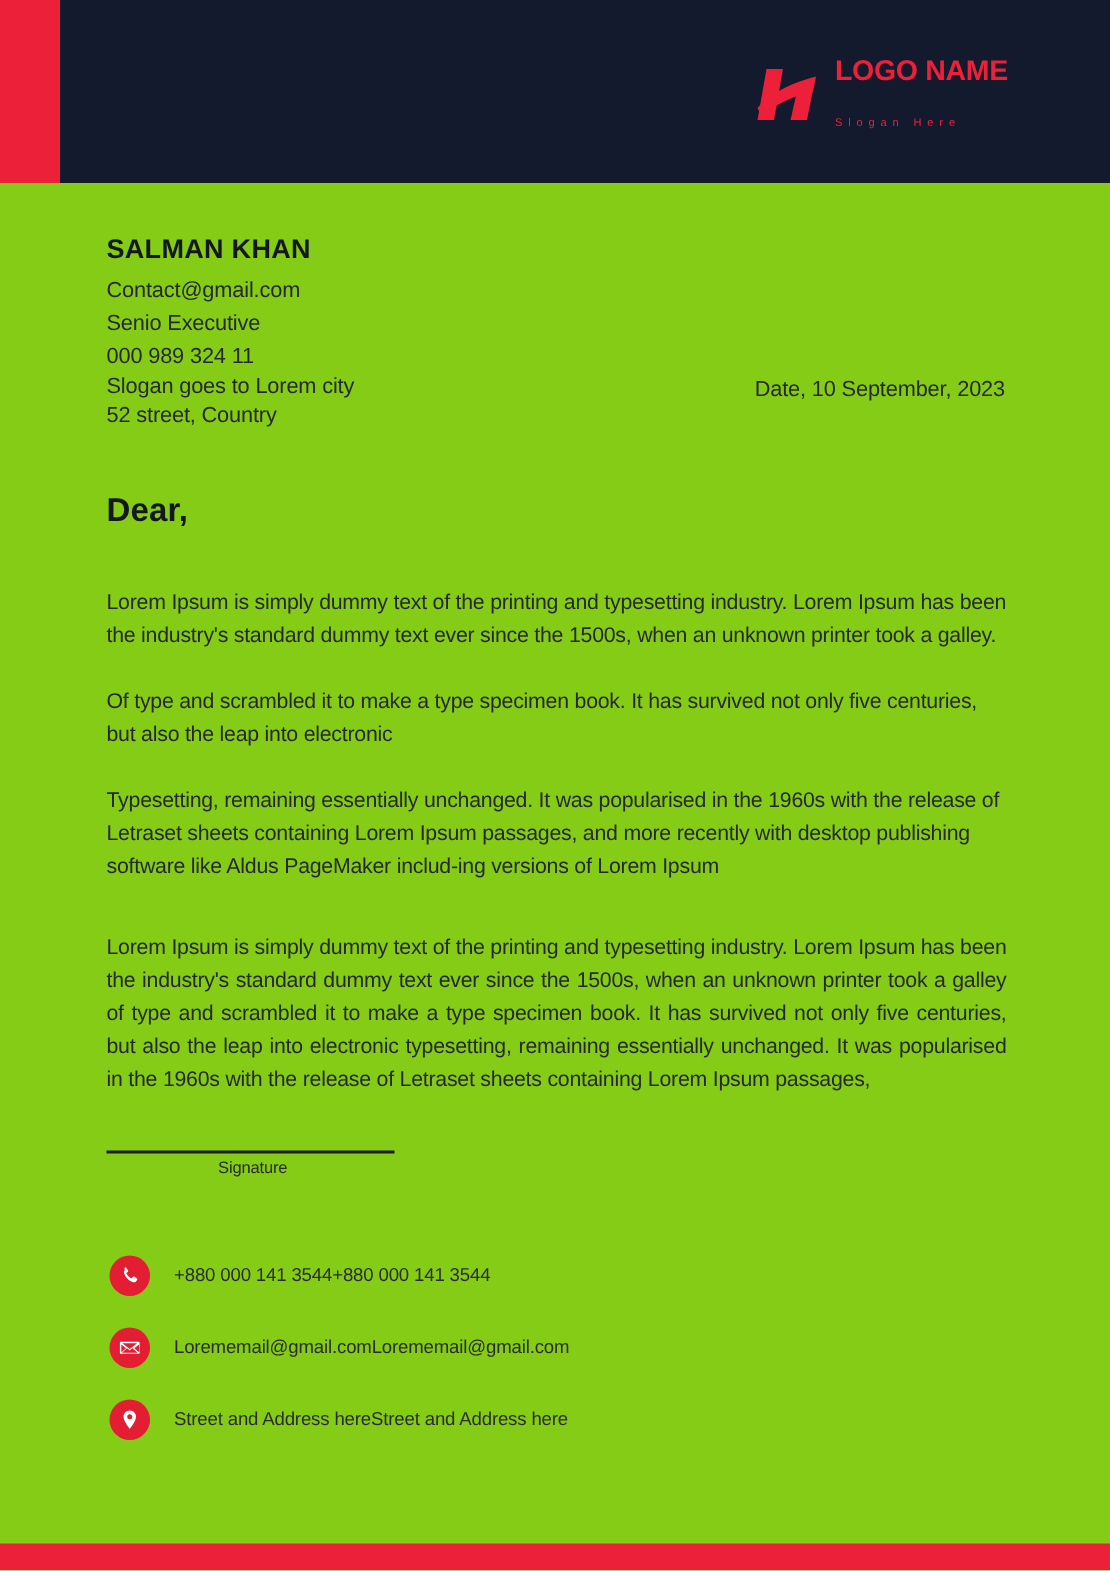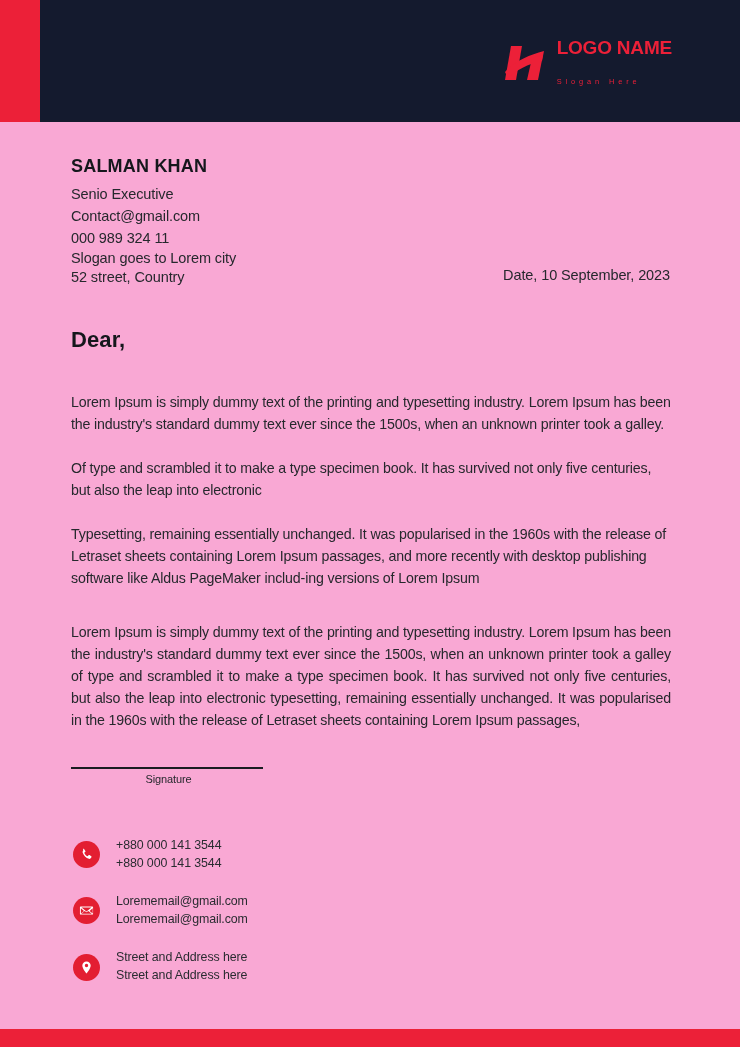--- a/index.html
+++ b/index.html
@@ -8,21 +8,21 @@
     padding: 0;
     background: #ffffff;
   }
   body {
     font-family: "Liberation Sans", sans-serif;
   }
   .page {
     position: relative;
     width: 740px;
     height: 1047px;
-    background: #f9a8d4;
+    background: #84cc16;
     overflow: hidden;
   }
 
   
   .header {
     position: absolute;
     top: 0;
     left: 0;
     width: 740px;
     height: 122px;
@@ -97,21 +97,21 @@
     line-height: 1.52;
     letter-spacing: -0.1px;
   }
   .sender-line.tight {
     line-height: 1.32;
   }
 
   .date-line {
     position: absolute;
     right: 70px;
-    top: 145px;
+    top: 130px;
     font-size: 14.5px;
     color: #26282d;
     letter-spacing: -0.1px;
     white-space: nowrap;
   }
 
   
   .letter {
     position: absolute;
     left: 71px;
@@ -180,21 +180,21 @@
     display: flex;
     align-items: center;
     justify-content: center;
     margin-right: 16px;
   }
   .contact-icon svg {
     display: block;
   }
   .contact-lines {
     display: flex;
-    flex-direction: column;
+    flex-direction: row;
   }
   .contact-line {
     font-size: 12.4px;
     color: #2a2c31;
     line-height: 1.42;
     letter-spacing: -0.1px;
     white-space: nowrap;
   }
 
   
@@ -225,22 +225,22 @@
         <div class="logo-name">LOGO NAME</div>
         <div class="logo-slogan">Slogan Here</div>
       </div>
     </div>
   </div>
 
   <div class="body-area">
 
     <div class="sender">
       <div class="sender-name">SALMAN KHAN</div>
+      <div class="sender-line">Contact@gmail.com</div>
       <div class="sender-line">Senio Executive</div>
-      <div class="sender-line">Contact@gmail.com</div>
       <div class="sender-line">000 989 324 11</div>
       <div class="sender-line tight">Slogan goes to Lorem city</div>
       <div class="sender-line tight">52 street, Country</div>
     </div>
 
     <div class="date-line">Date, 10 September, 2023</div>
 
     <div class="letter">
       <div class="salutation">Dear,</div>
       <p class="para">Lorem Ipsum is simply dummy text of the printing and typesetting industry. Lorem Ipsum has been the industry's standard dummy text ever since the 1500s, when an unknown printer took a galley.</p>

